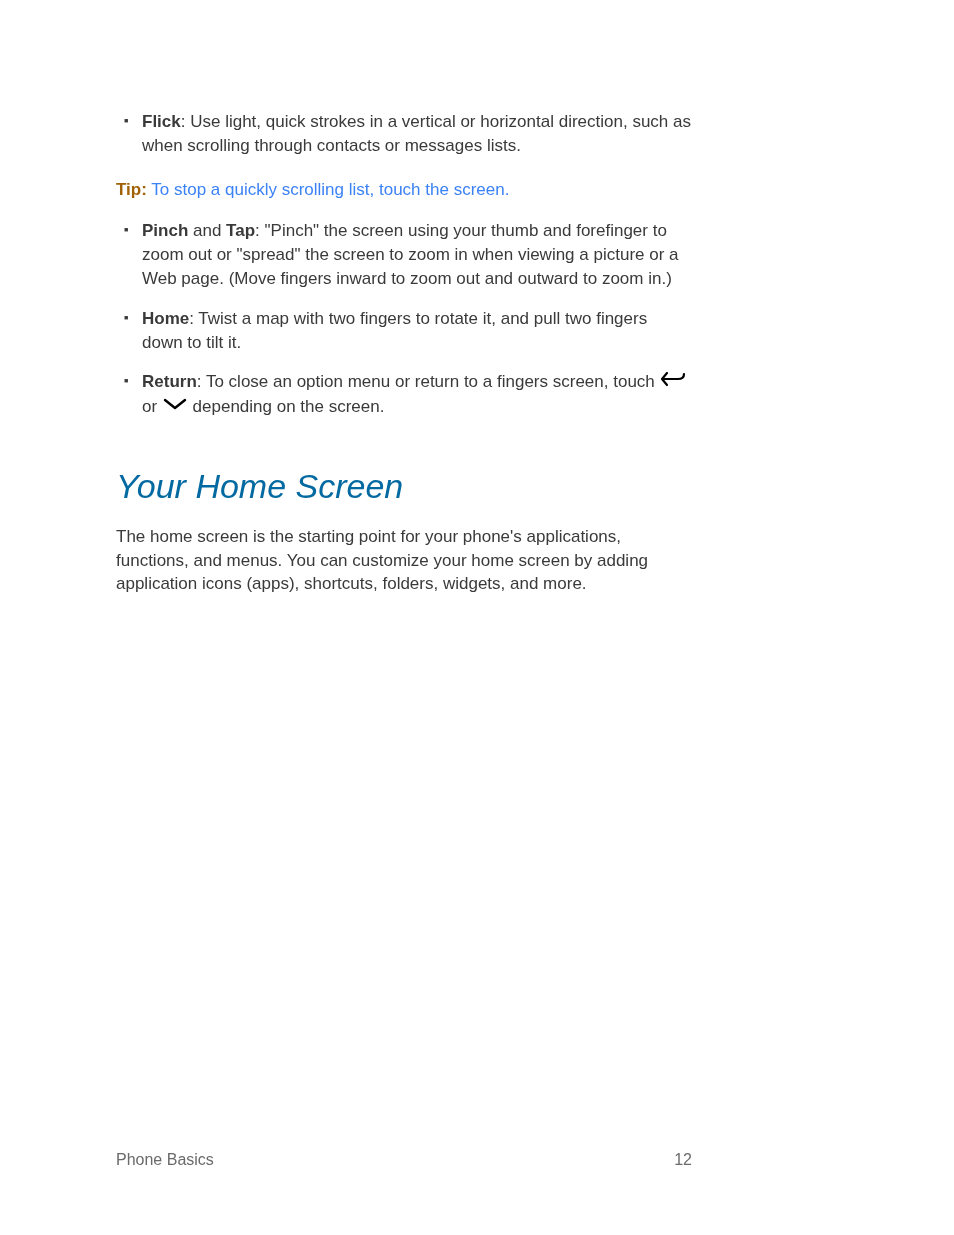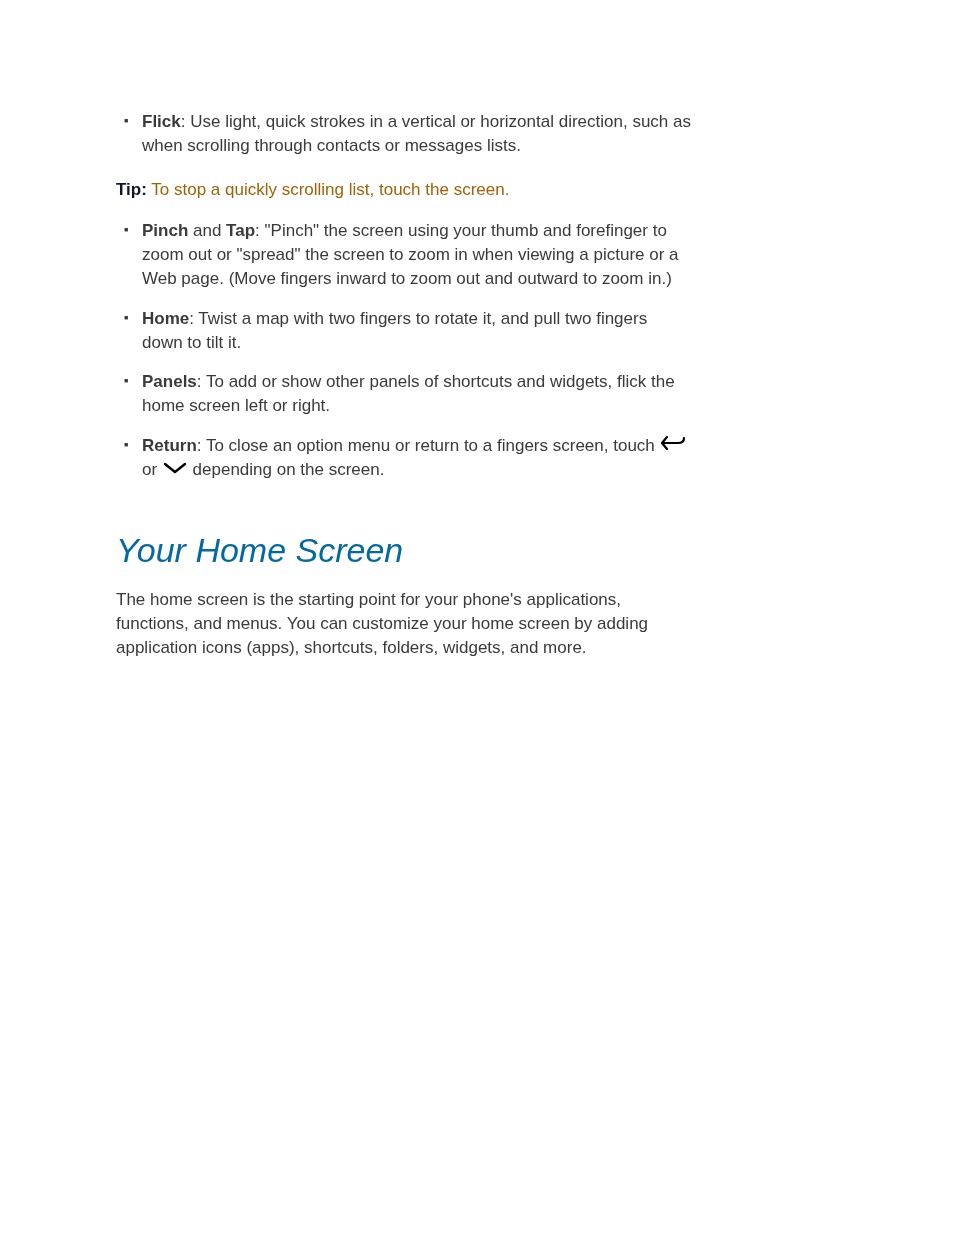--- a/index.html
+++ b/index.html
@@ -35,22 +35,22 @@
     position: absolute;
     left: -18px;
     top: 6px;
     font-size: 7px;
     color: #3a3a3a;
   }
   .bold { font-weight: bold; }
   .tip-line, .note-line {
     margin: 6px 0 18px 0;
   }
-  .green { color: #a16207; margin-top: 28px; }
-  .green-bold { color: #0f172a; font-weight: bold; }
+  .green { color: #3b82f6; margin-top: 28px; }
+  .green-bold { color: #a16207; font-weight: bold; }
   h1.section {
     font-family: Arial, Helvetica, sans-serif;
     font-style: italic;
     font-weight: normal;
     color: #0369a1;
     font-size: 34px;
     margin: 44px 0 14px 0;
   }
   .body-para {
     margin: 8px 0 18px 0;
@@ -88,30 +88,31 @@
   </div>
 
   <ul class="bullets">
     <li>
       <span class="bold">Pinch</span><span> and </span><span class="bold">Tap</span><span>: "Pinch" the screen using your thumb and forefinger to zoom out or "spread" the screen to zoom in when viewing a picture or a Web page. (Move fingers inward to zoom out and outward to zoom in.)</span>
     </li>
     <li>
       <span class="bold">Home</span><span>: Twist a map with two fingers to rotate it, and pull two fingers down to tilt it.</span>
     </li>
     <li>
-      <span class="bold">Panels</span><span>:  To add or show other panels of shortcuts and widgets, flick the home screen left or right.</span>
-    </li>
-    <li>
       <span class="bold">Return</span><span>: To close an option menu or return to a fingers screen, touch </span><span class="icon"><svg width="28" height="16" viewBox="0 0 28 16">
             <path d="M7 2 L2 8 L7 14 M2 8 L18 8 Q24 8 24 3" fill="none" stroke="#000" stroke-width="2.2" stroke-linecap="round" stroke-linejoin="round"></path>
           </svg></span><span> or </span><span class="icon"><svg width="26" height="14" viewBox="0 0 26 14">
             <path d="M3 3 L13 11 L23 3" fill="none" stroke="#000" stroke-width="2.4" stroke-linecap="round" stroke-linejoin="round"></path>
           </svg></span><span> depending on the screen.</span>
     </li>
   </ul>
 
   <h1 class="section">Your Home Screen</h1>
 
   <p class="body-para">The home screen is the starting point for your phone's applications, functions, and menus. You can customize your home screen by adding application icons (apps), shortcuts, folders, widgets, and more.</p>
 
 
+  <div class="footer">
+    <span>Phone Basics</span>
+    <span>12</span>
+  </div>
 
 </div>
 
 </body></html>

